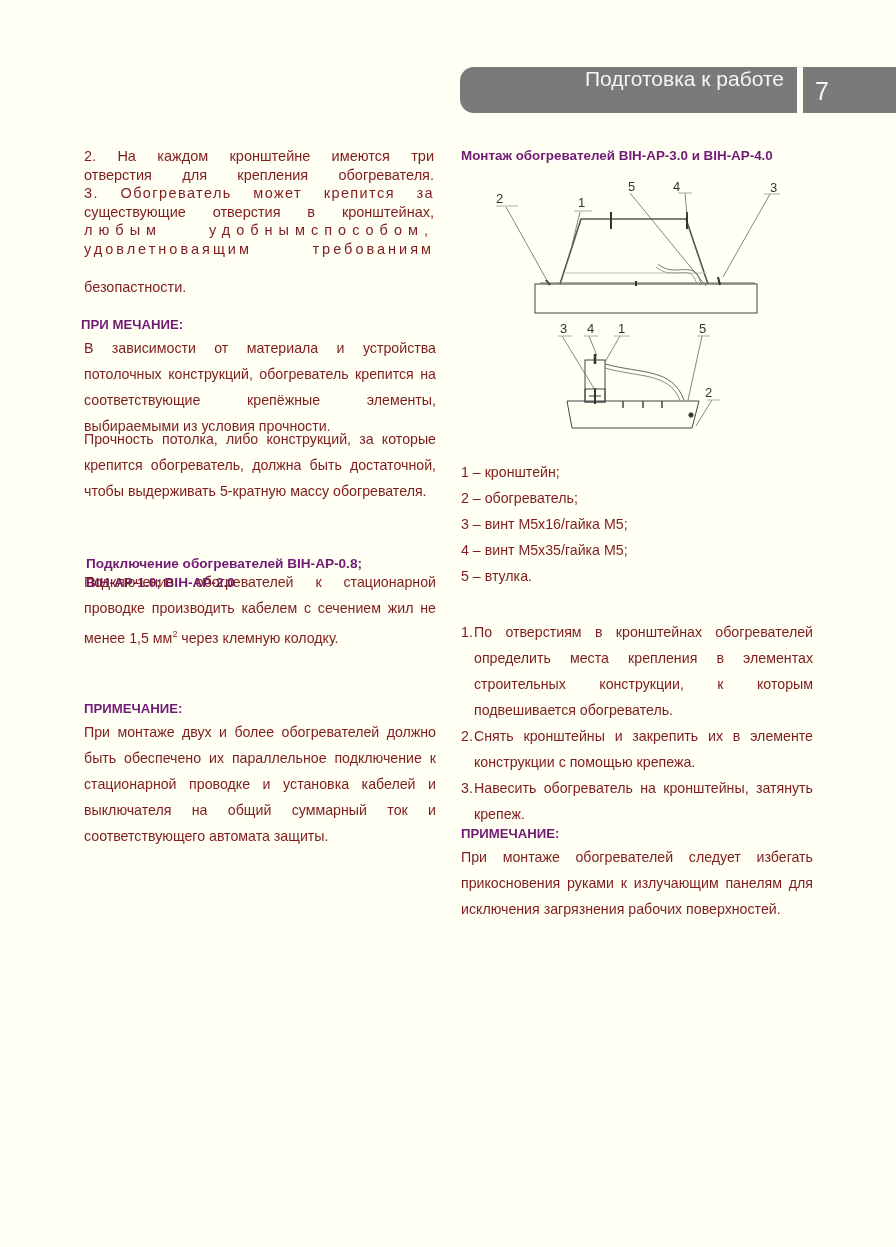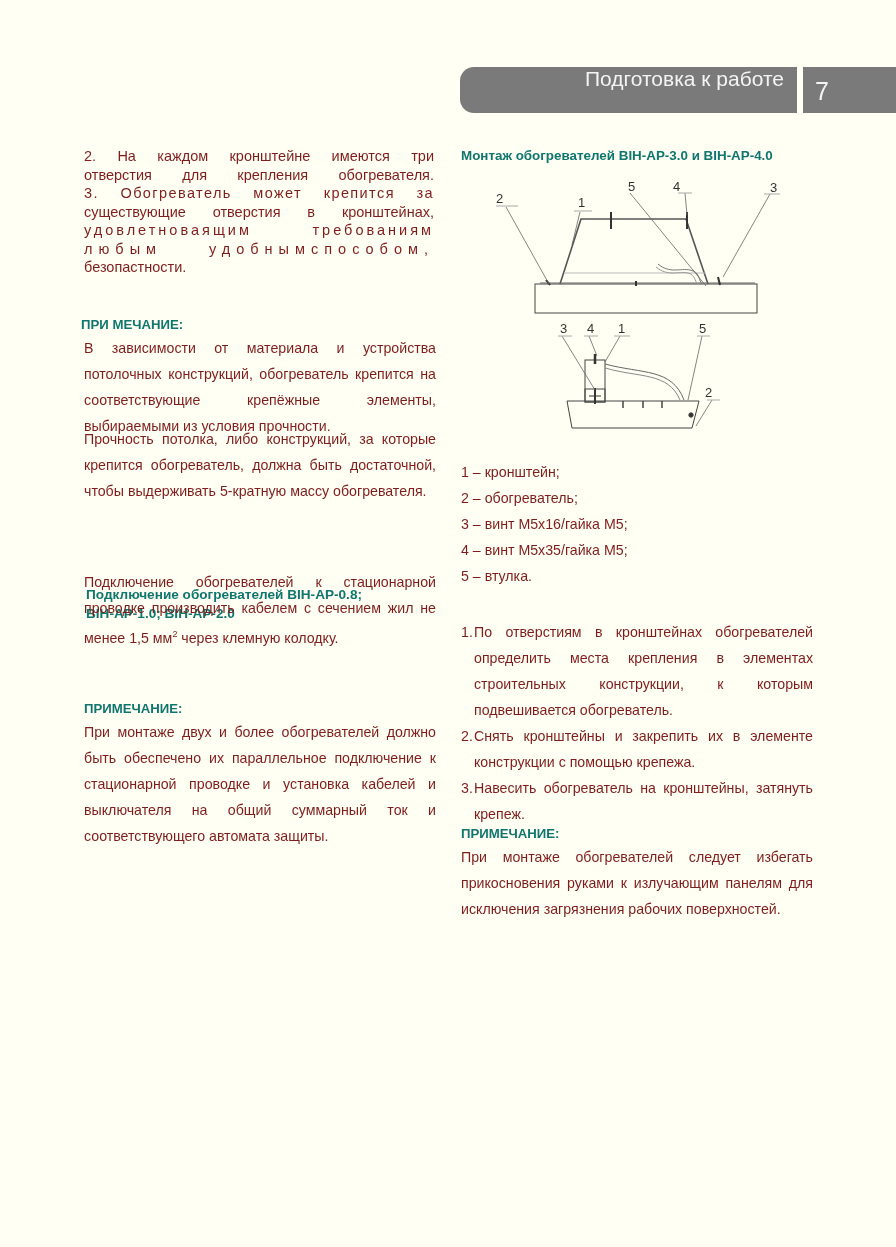--- a/index.html
+++ b/index.html
@@ -22,52 +22,52 @@
   }
   .header-num {
     position:absolute; left:803px; top:67px; width:93px; height:46px;
     background:#7a7a7a; border-radius:0 14px 14px 0;
     color:#f4f4f4; font-size:25px; line-height:48px; padding-left:12px; box-sizing:border-box;
   }
   .p { position:absolute; font-size:14.2px; color:#7f1d1d; }
   .just { text-align:justify; }
   .lh23 { line-height:26px; }
   .lh18 { line-height:18.5px; }
-  .h-bold { font-weight:bold; font-size:13.2px; color:#0f766e; }
+  .h-bold { font-weight:bold; font-size:13.2px; color:#701a75; }
   .line { display:block; text-align:justify; text-align-last:justify; white-space:nowrap; }
-  .line.last { text-align-last:left; }
+  .line.last { text-align-last:left;margin-top:20px; }
   .sup { font-size:9px; vertical-align:6px; }
   ol.steps { margin:0; padding:0; list-style:none; }
   ol.steps li { position:relative; padding-left:13px; }
   ol.steps li .num { position:absolute; left:0; top:0; }
   svg text { font-family:"Liberation Sans", sans-serif; }
 </style>
 </head>
 <body>
 
 <div class="header-tab"></div>
 <div class="header-title">Подготовка к работе</div>
 <div class="header-sep"></div>
 <div class="header-num">7</div>
 
 <div class="p lh18" style="left:84px; top:147px; width:350px; font-size:14.5px;">
   <span class="line">2. На каждом кронштейне имеются три</span>
   <span class="line">отверстия для крепления обогревателя.</span>
   <span class="line" style="letter-spacing:1.4px;">3. Обогреватель может крепится за</span>
   <span class="line">существующие отверстия в кронштейнах,</span>
+  <span class="line" style="letter-spacing:6px;">любым удобнымспособом,</span>
   <span class="line" style="letter-spacing:3px;">удовлетноваящим требованиям</span>
-  <span class="line" style="letter-spacing:6px;">любым удобнымспособом,</span>
   <span class="line last">безопастности.</span>
 </div>
 
 <div class="p h-bold" style="left:81px; top:317px;">ПРИ МЕЧАНИЕ:</div>
 <div class="p just lh23" style="left:84px; top:335px; width:352px; hyphens:auto;" lang="ru">В зависимости от материала и устройства потолочных конструкций, обогреватель крепится на соответствующие крепёжные элементы, выбираемыми из условия прочности.</div>
 <div class="p just lh23" style="left:84px; top:426px; width:352px; hyphens:auto;" lang="ru">Прочность потолка, либо конструкций, за которые крепится обогреватель, должна быть достаточной, чтобы выдерживать 5-кратную массу обогревателя.</div>
 
-<div class="p h-bold lh18" style="left:86px; top:555px; font-size:13.6px;margin-top:31px;">
+<div class="p h-bold lh18" style="left:86px; top:555px; font-size:13.6px;">
   <div>Подключение обогревателей BIH-AP-0.8;</div>
   <div>BIH-AP-1.0; BIH-AP-2.0</div>
 </div>
 <div class="p just lh23" style="left:84px; top:569px; width:352px;">
   <span>Подключение обогревателей к стационарной проводке производить кабелем с сечением жил не менее 1,5 мм</span><span class="sup">2</span><span> через клемную колодку.</span>
 </div>
 
 <div class="p h-bold" style="left:84px; top:701px;">ПРИМЕЧАНИЕ:</div>
 <div class="p just lh23" style="left:84px; top:719px; width:352px; hyphens:auto;" lang="ru">При монтаже двух и более обогревателей должно быть обеспечено их параллельное подключение к стационарной проводке и установка кабелей и выключателя на общий суммарный ток и соответствующего автомата защиты.</div>
 

